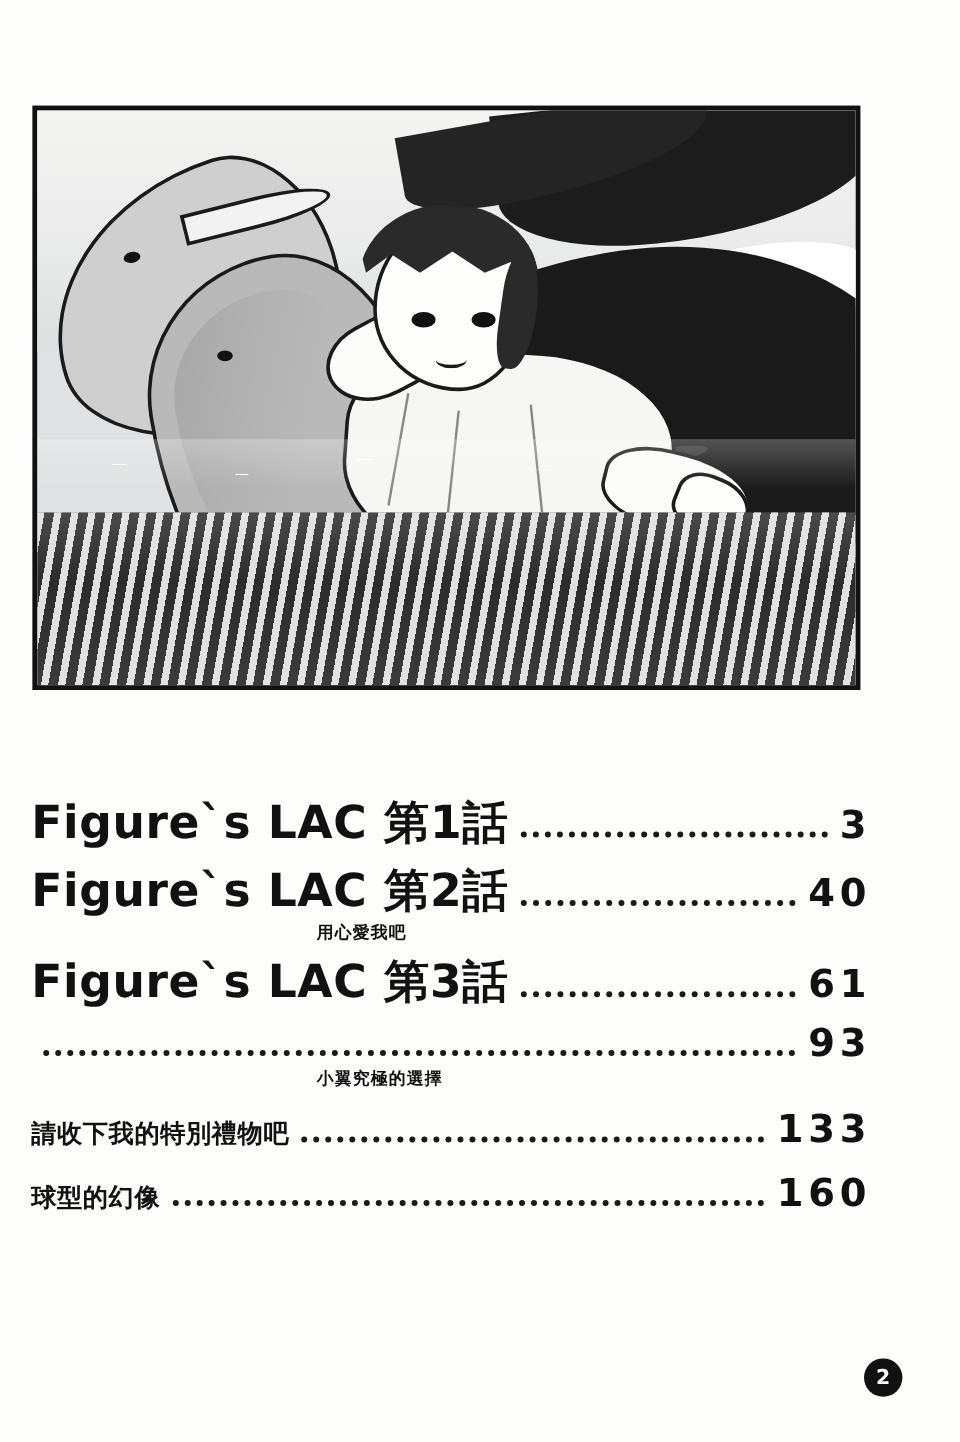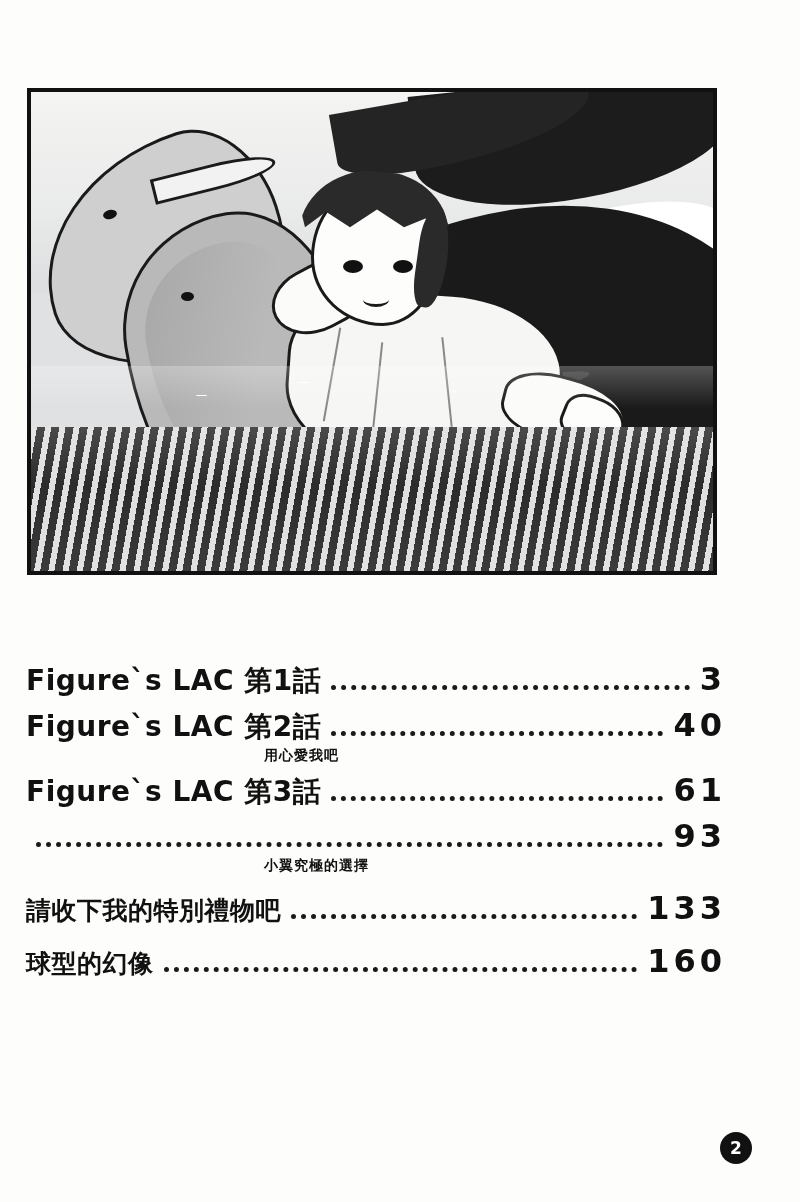--- a/index.html
+++ b/index.html
@@ -272,21 +272,21 @@
     margin-bottom: 6px;
   }
   .toc-main {
     display: flex;
     align-items: baseline;
     width: 100%;
   }
   .toc-title {
     font-family: "DejaVu Sans", sans-serif;
     font-weight: bold;
-    font-size: 28px;
+    font-size: 38px;
     color: #111;
     letter-spacing: 0.5px;
     white-space: nowrap;
   }
   .dots {
     flex: 1;
     border-bottom: 5px dotted #1a1a1a;
     margin: 0 10px 9px 10px;
     min-width: 30px;
     height: 1px;
@@ -301,21 +301,21 @@
   }
   .toc-sub {
     font-family: "DejaVu Sans", sans-serif;
     font-weight: bold;
     font-size: 14px;
     color: #111;
     letter-spacing: 1px;
     margin: 1px 0 0 238px;
   }
   .toc-entry.cjk-title .toc-title {
-    font-size: 25px;
+    font-size: 21px;
   }
   .toc-entry.spaced { margin-bottom: 14px; }
 
   
   .page-number {
     position: absolute;
     right: 48px;
     bottom: 38px;
     width: 32px;
     height: 32px;

